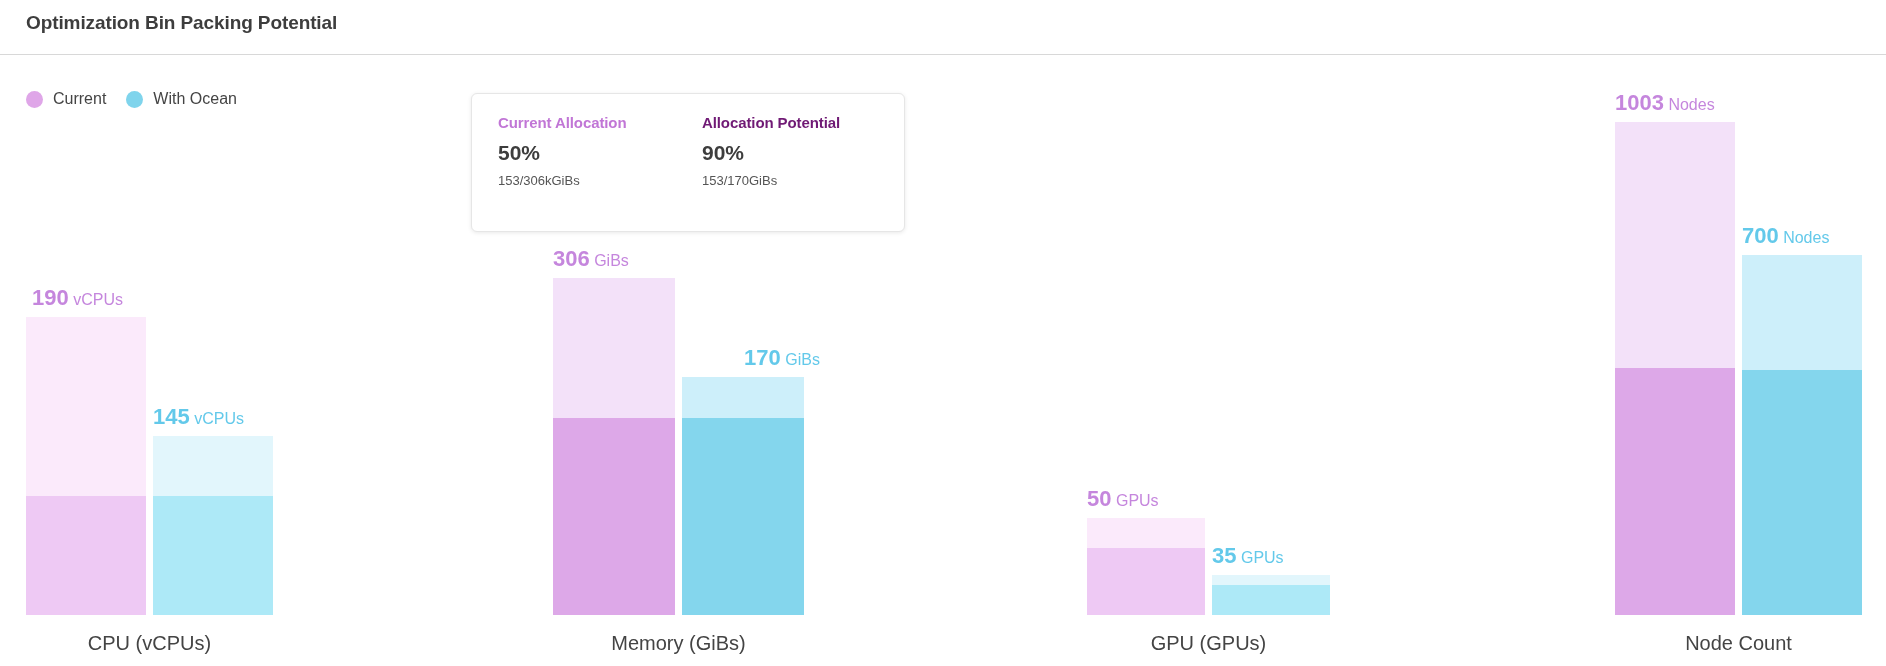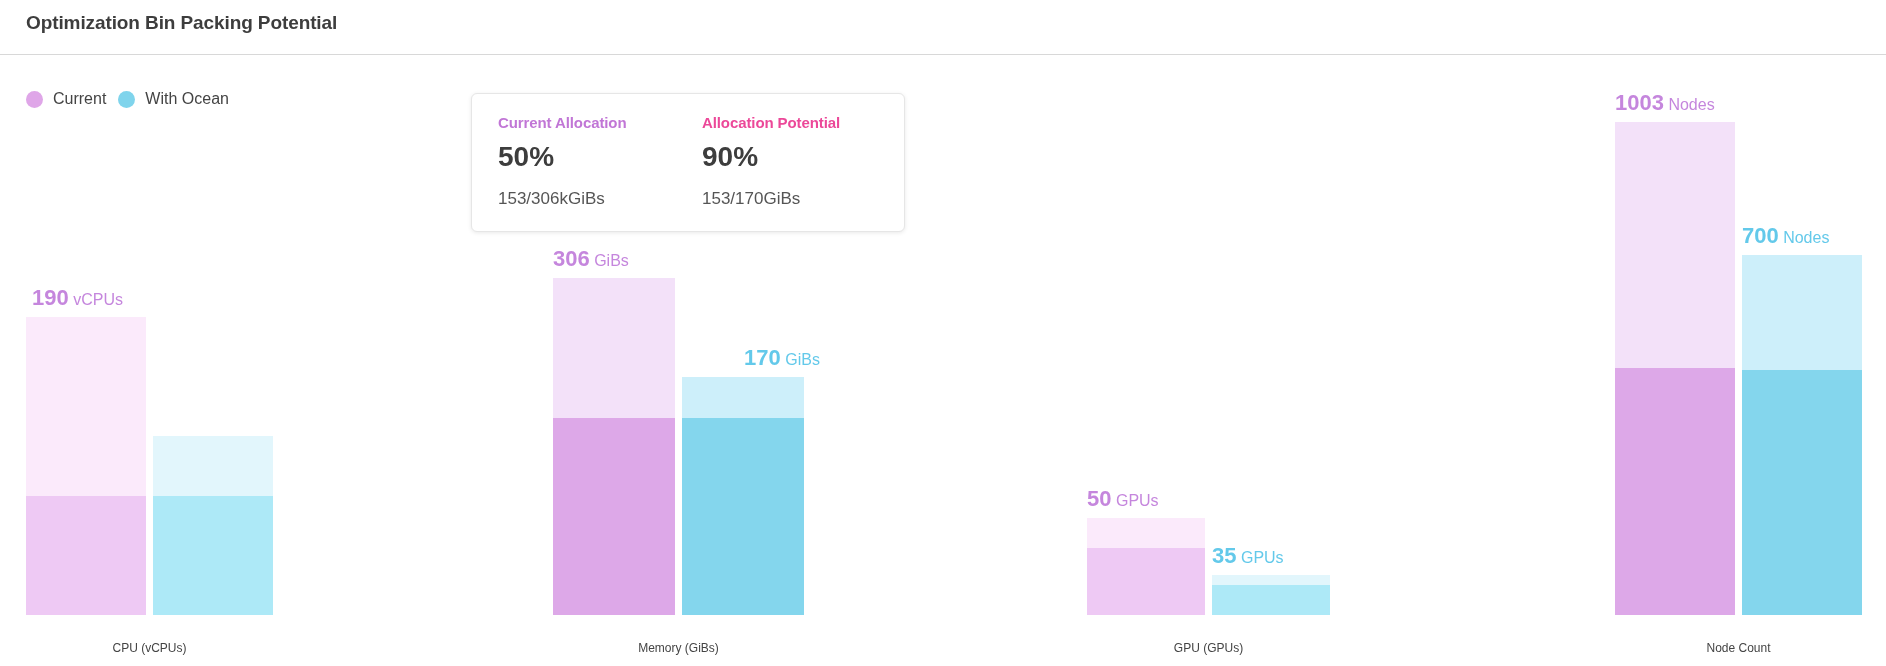--- a/index.html
+++ b/index.html
@@ -20,21 +20,21 @@
   }
   .header-title {
     position: absolute; left: 26px; top: 12px;
     font-size: 19px; font-weight: bold; color: #3d3d3d;
     letter-spacing: -0.1px;
   }
 
   
   .legend {
     position: absolute; left: 26px; top: 90px;
-    display: flex; align-items: flex-end; gap: 12px;
+    display: flex; align-items: flex-end; gap: 20px;
   }
   .legend-item { display: flex; align-items: center; gap: 10px; }
   .legend-dot { width: 17px; height: 17px; border-radius: 50%; display: block; }
   .legend-label { font-size: 16px; color: #444; }
 
   
   .info-card {
     position: absolute; left: 471px; top: 93px;
     width: 434px; height: 139px;
     background: #fff;
@@ -43,34 +43,34 @@
     box-shadow: 0 1px 4px rgba(0,0,0,0.09);
     padding: 20px 26px;
     display: flex; gap: 28px;
   }
   .info-col { width: 188px; }
   .info-col-title {
     font-size: 15px; font-weight: bold; margin-bottom: 10px;
     letter-spacing: -0.1px;
   }
   .info-col-title.current { color: #c176d6; }
-  .info-col-title.potential { color: #ec4899; }
+  .info-col-title.potential { color: #701a75; }
   .info-col-value {
-    font-size: 28px; font-weight: bold; color: #3d3d3d;
-    margin-bottom: 16px;
+    font-size: 21px; font-weight: bold; color: #3d3d3d;
+    margin-bottom: 8px;
   }
-  .info-col-sub { font-size: 17px; color: #555; }
+  .info-col-sub { font-size: 13px; color: #555; }
 
   
   .plot { position: absolute; left: 0; top: 0; width: 1886px; height: 666px; }
 
   .group { position: absolute; bottom: 51px; height: 564px; }
   .group-label {
     position: absolute; bottom: -40px; left: 0; width: 100%;
-    text-align: center; font-size: 12px; color: #444;
+    text-align: center; font-size: 20px; color: #444;
   }
 
   .bar {
     position: absolute; bottom: 0; width: 120px;
   }
   .bar-cap  { position: absolute; left: 0; width: 100%; }
   .bar-fill { position: absolute; left: 0; width: 100%; bottom: 0; }
 
   .bar-value {
     position: absolute; left: 0; width: 200px;
@@ -117,20 +117,21 @@
       <div class="group" style="left: 26px; width: 247px;">
         <div class="bar" style="left: 0px; width: 120px; height: 298px;">
           <div class="bar-cap" style="bottom: 119px; height: 179px; background: rgb(251, 234, 251);"></div>
           <div class="bar-fill" style="height: 119px; background: rgb(238, 201, 244);"></div>
         </div>
         <div class="bar-value current" style="bottom: 304px; left: 0px; margin-left: 6px;"><span>190</span><span class="unit"> vCPUs</span></div>
         <div class="bar" style="left: 127px; width: 120px; height: 179px;">
           <div class="bar-cap" style="bottom: 119px; height: 60px; background: rgb(226, 246, 252);"></div>
           <div class="bar-fill" style="height: 119px; background: rgb(173, 233, 247);"></div>
         </div>
+        <div class="bar-value ocean" style="bottom: 185px; left: 127px;"><span>145</span><span class="unit"> vCPUs</span></div>
         <div class="group-label">CPU (vCPUs)</div>
       </div>
       <div class="group" style="left: 553px; width: 251px;">
         <div class="bar" style="left: 0px; width: 122px; height: 337px;">
           <div class="bar-cap" style="bottom: 197px; height: 140px; background: rgb(243, 225, 249);"></div>
           <div class="bar-fill" style="height: 197px; background: rgb(221, 168, 232);"></div>
         </div>
         <div class="bar-value current" style="bottom: 343px; left: 0px;"><span>306</span><span class="unit"> GiBs</span></div>
         <div class="bar" style="left: 129px; width: 122px; height: 238px;">
           <div class="bar-cap" style="bottom: 197px; height: 41px; background: rgb(205, 239, 250);"></div>

